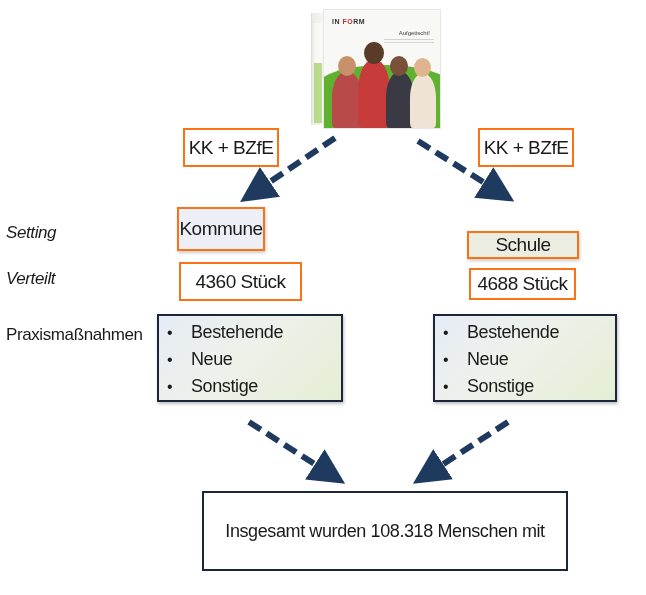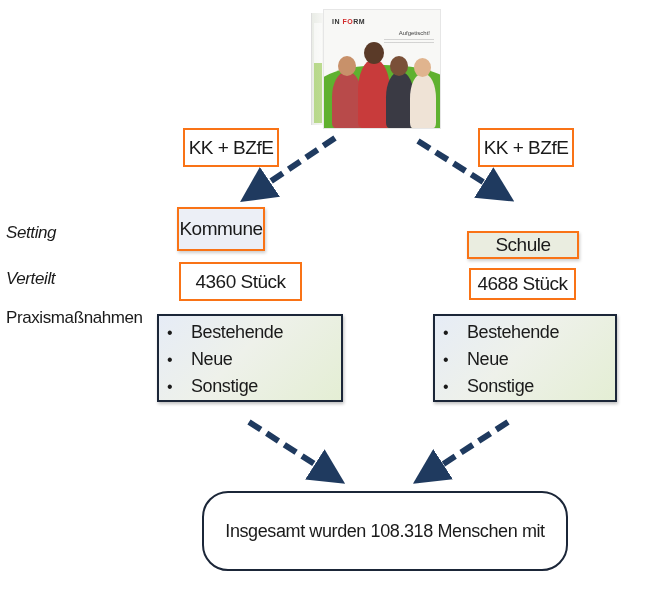--- a/index.html
+++ b/index.html
@@ -74,21 +74,21 @@
     <div class="person" style="left:86px;top:64px;width:26px;height:54px;background:#efe3d6;"></div>
     <div class="head" style="left:90px;top:48px;width:17px;height:19px;background:#e0b48e;"></div>
   </div>
 </div>
 
 <div class="box white" style="left:183px;top:128px;width:96px;height:39px;">KK + BZfE</div>
 <div class="box white" style="left:478px;top:128px;width:96px;height:39px;">KK + BZfE</div>
 
 <div class="label" style="left:6px;top:223px;font-style:italic;">Setting</div>
 <div class="label" style="left:6px;top:269px;font-style:italic;">Verteilt</div>
-<div class="label" style="left:6px;top:308px;">Praxismaßnahmen</div>
+<div class="label" style="left:6px;top:325px;">Praxismaßnahmen</div>
 
 <div class="box kommune" style="left:177px;top:207px;width:88px;height:44px;">Kommune</div>
 <div class="box white" style="left:179px;top:262px;width:123px;height:39px;">4360 Stück</div>
 <div class="list-box" style="left:157px;top:314px;width:186px;height:88px;">
   <ul>
     <li>
         <span class="bullet">•</span>
         <span>Bestehende</span>
       </li>
     <li>
@@ -114,15 +114,15 @@
         <span class="bullet">•</span>
         <span>Neue</span>
       </li>
     <li>
         <span class="bullet">•</span>
         <span>Sonstige</span>
       </li>
   </ul>
 </div>
 
-<div class="summary" style="left:202px;top:491px;width:366px;height:80px;border-radius:26px;">
+<div class="summary" style="left:202px;top:491px;width:366px;height:80px;">
   <div>Insgesamt wurden 108.318 Menschen mit</div>
 </div>
 
 </body></html>

